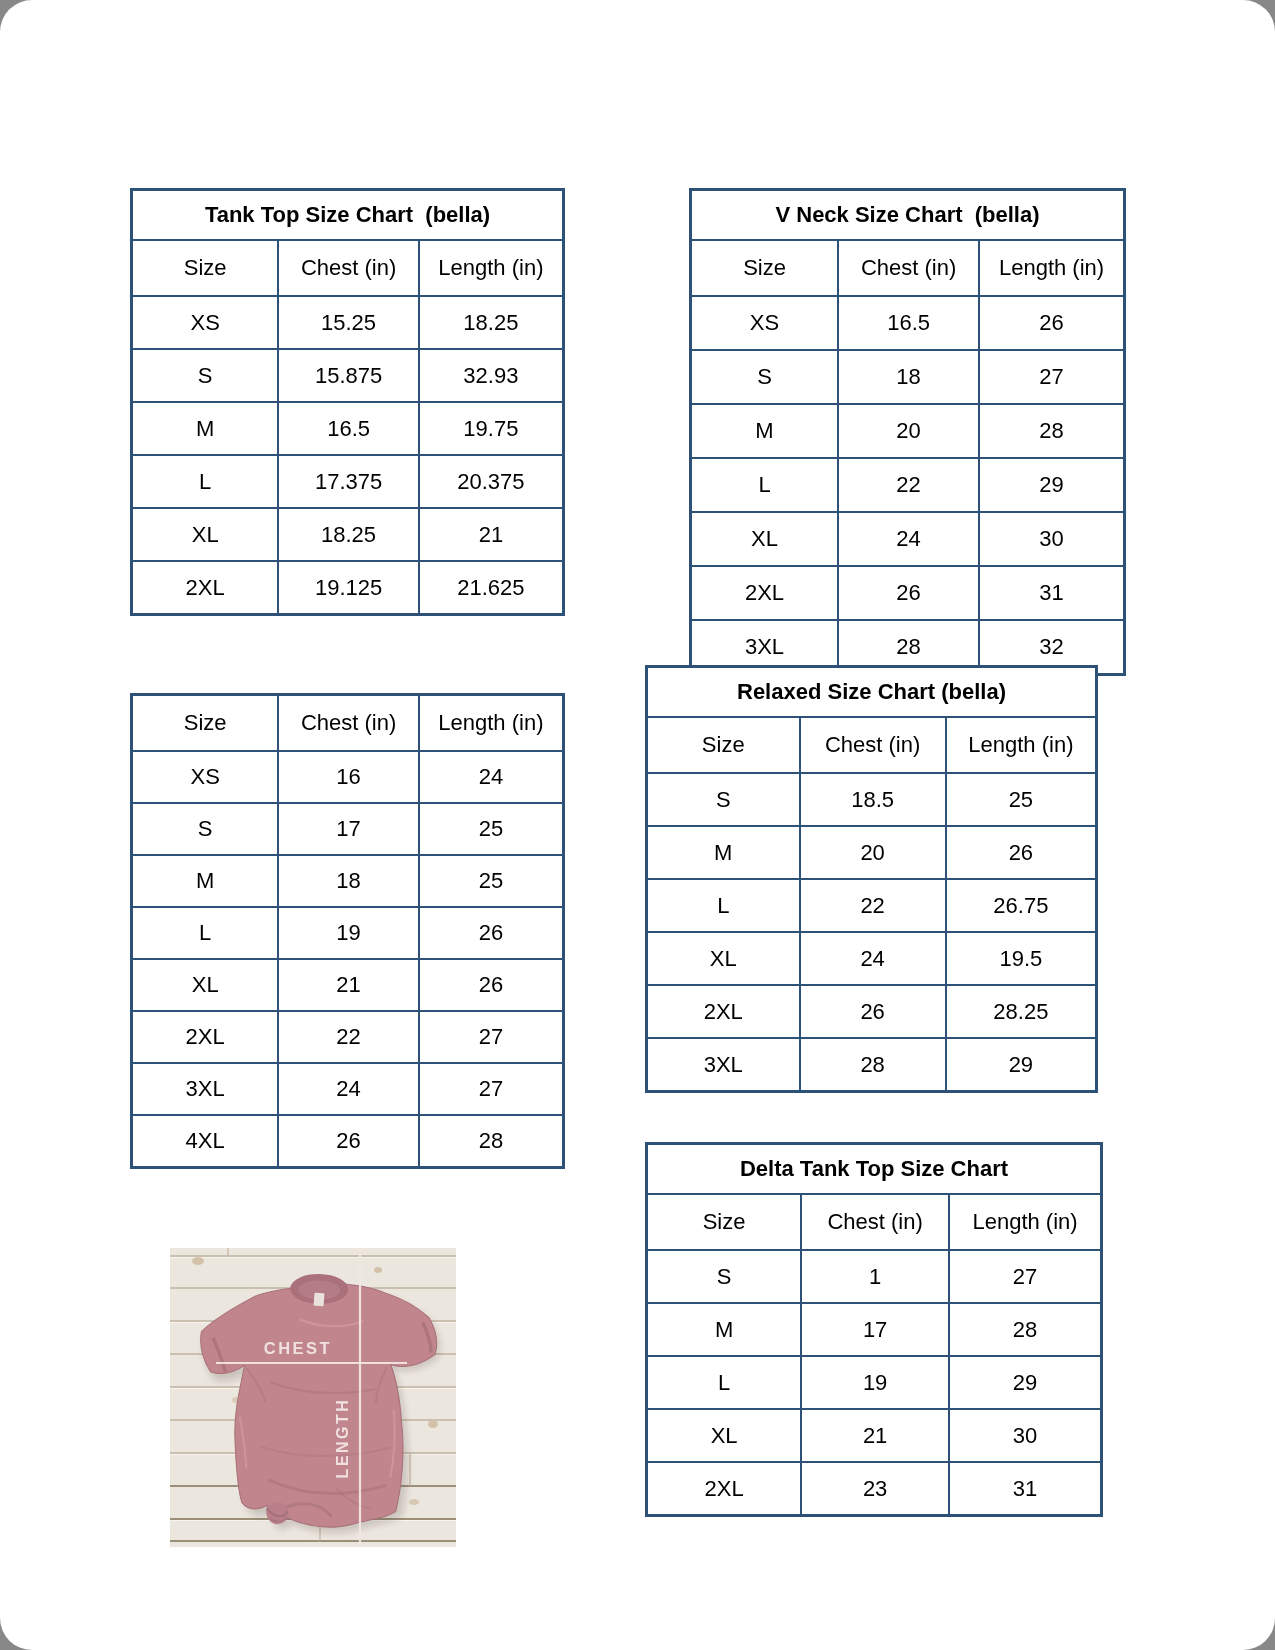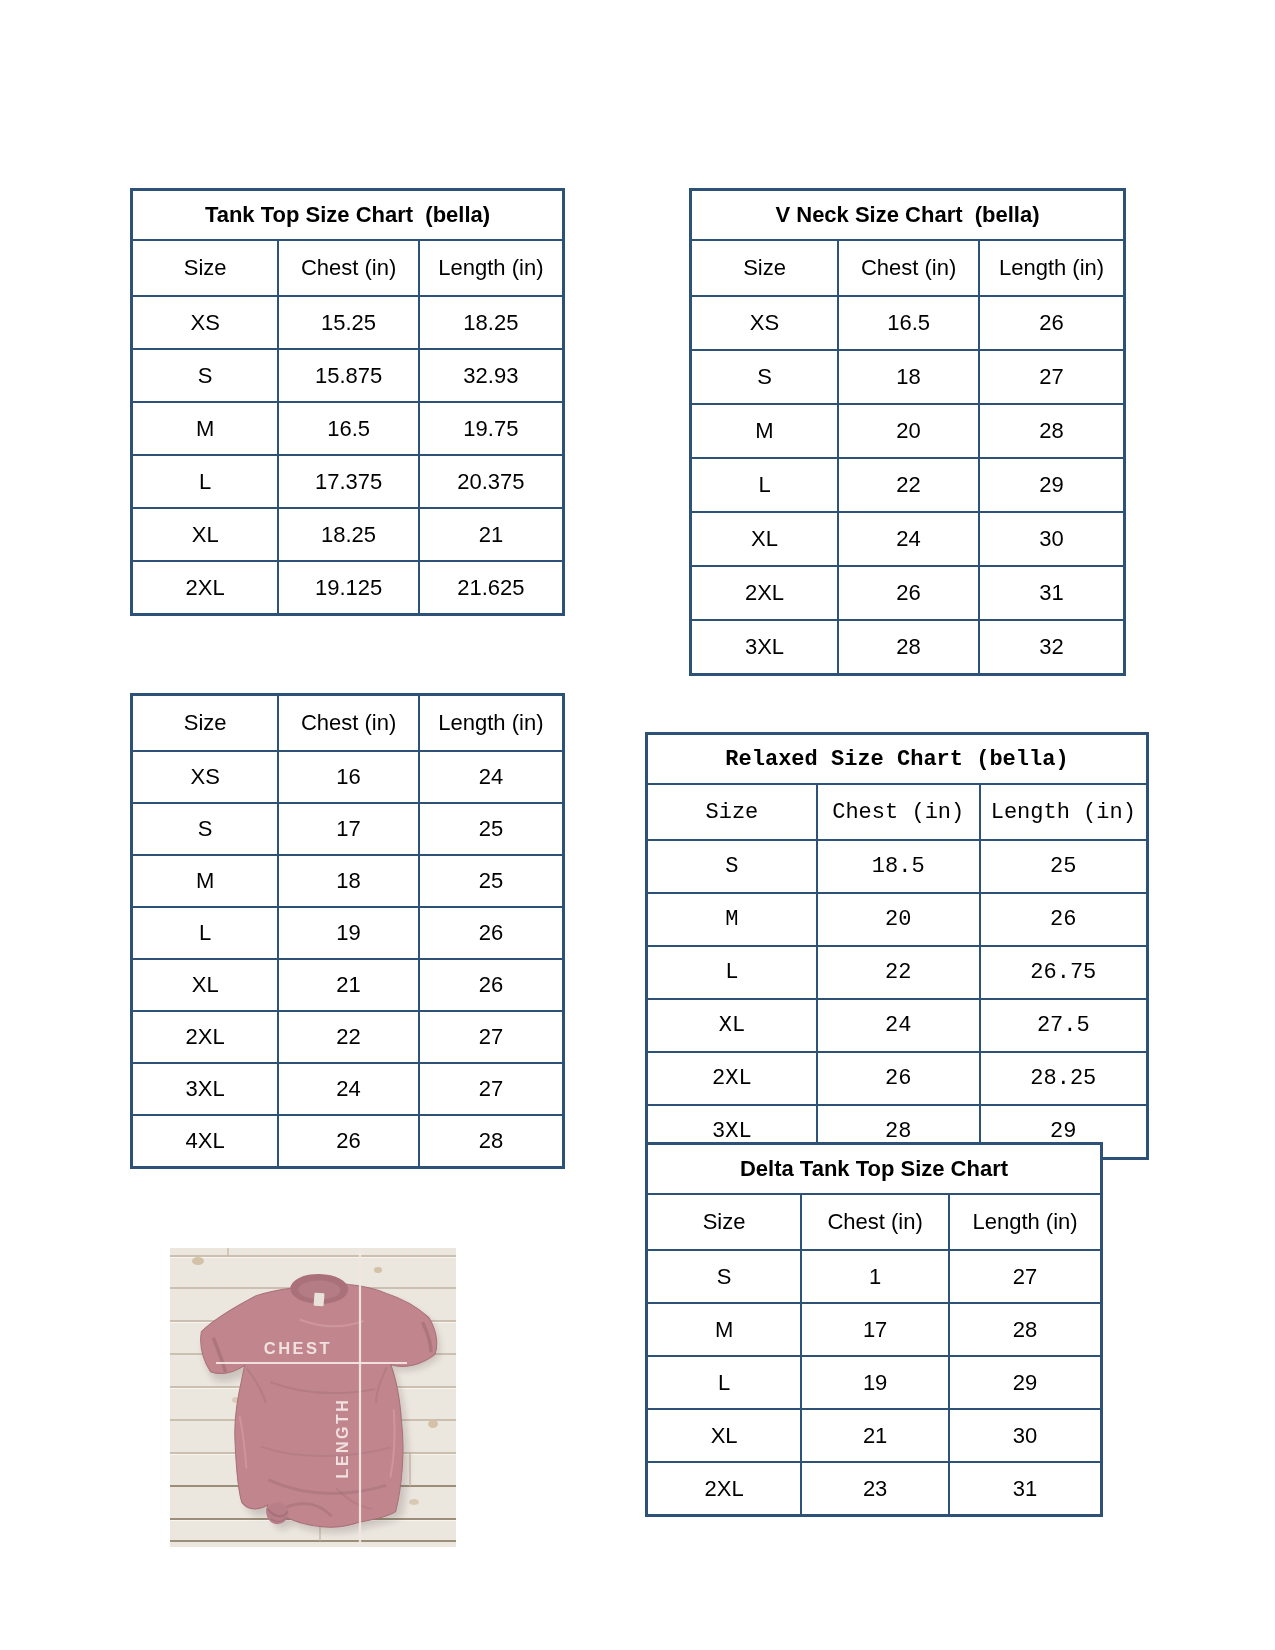--- a/index.html
+++ b/index.html
@@ -3,20 +3,21 @@
 <meta charset="utf-8">
 <style>
   html,body{margin:0;padding:0;background:#888;}
   .page{
     position:relative;
     width:1275px;height:1650px;
     background:#ffffff;
     font-family:"Liberation Sans","DejaVu Sans",sans-serif;
     color:#000;
     overflow:hidden;
+    border-radius:32px;
   }
   table.size-table{
     position:absolute;
     border-collapse:collapse;
     table-layout:fixed;
     background:#fff;
   }
   table.size-table td{
     border:2px solid #2e5277;
     text-align:center;
@@ -28,21 +29,21 @@
   table.size-table{border:3px solid #2e5277;}
   td.title{
     font-weight:bold;
     font-size:23px;
     white-space:pre;
   }
   
   .t1{left:130px;top:188px;width:435px;}
   .t2{left:645px;top:188px;width:437px;margin-left:44px;}
   .t3{left:130px;top:693px;width:435px;}
-  .t4{left:645px;top:732px;width:504px;font-family:Liberation Mono, monospace;}
+  .t4{left:645px;top:665px;width:453px;}
   .t5{left:645px;top:1142px;width:458px;}
   .t1 td.title,.t2 td.title,.t3 td.title,.t4 td.title,.t5 td.title{height:48px;}
   .t1 tr.header-row td,.t2 tr.header-row td,.t3 tr.header-row td,
   .t4 tr.header-row td,.t5 tr.header-row td{height:54px;}
   .t1 tr.data-row td{height:51px;}
   .t2 tr.data-row td{height:52px;}
   .t3 tr.data-row td{height:50px;}
   .t4 tr.data-row td{height:51px;}
   .t5 tr.data-row td{height:51px;}
   col.c1{width:34%;} col.c2{width:32.5%;} col.c3{width:33.5%;}
@@ -237,21 +238,21 @@
       <td>26</td>
     </tr>
     <tr class="data-row">
       <td>L</td>
       <td>22</td>
       <td>26.75</td>
     </tr>
     <tr class="data-row">
       <td>XL</td>
       <td>24</td>
-      <td>27.5</td>
+      <td>19.5</td>
     </tr>
     <tr class="data-row">
       <td>2XL</td>
       <td>26</td>
       <td>28.25</td>
     </tr>
     <tr class="data-row">
       <td>3XL</td>
       <td>28</td>
       <td>29</td>

